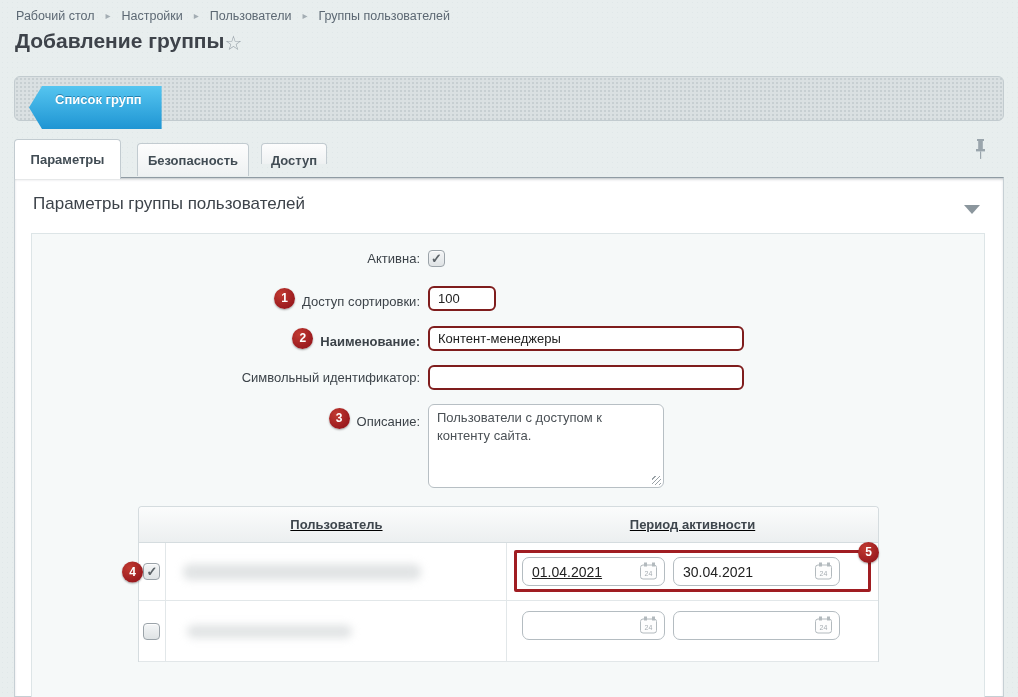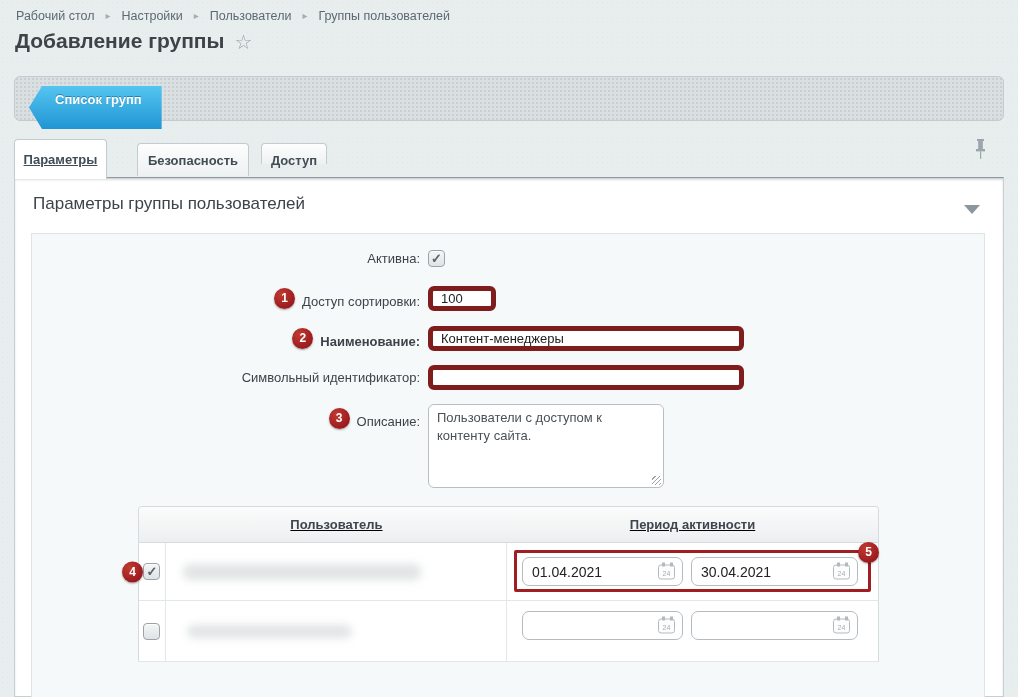--- a/index.html
+++ b/index.html
@@ -9,40 +9,40 @@
     background-color:#e8eeee;
     background-image:radial-gradient(#e0e8e9 22%, transparent 24%);
     background-size:5px 5px;
   }
   
   .breadcrumb{position:absolute;left:16px;top:9px;display:flex;align-items:center;gap:11px;
     font-size:12.5px;color:#5c6873;}
   .crumb{cursor:pointer;}
   .crumb-sep{color:#a3adb3;font-size:10px;line-height:1;}
   
-  .page-title-row{position:absolute;left:15px;top:29px;display:flex;align-items:center;gap:10px;}
+  .page-title-row{position:absolute;left:15px;top:29px;display:flex;align-items:flex-end;gap:0;}
   .page-title{font-size:21px;font-weight:bold;color:#3e434a;}
   .star{font-size:20px;color:#9aa4ab;line-height:1;margin-top:2px;}
   
   .toolbar{position:absolute;left:14px;top:76px;width:990px;height:45px;box-sizing:border-box;
     border-radius:6px;border:1px solid #c2cbcf;
     background-color:#dae0e2;
     background-image:radial-gradient(#c7cfd2 26%, transparent 28%);
     background-size:4px 4px;}
   .back-btn{position:absolute;left:14px;top:9px;height:27px;line-height:27px;
     padding:0 20px 16px 26px;color:#fff;font-size:13px;font-weight:bold;
     text-shadow:0 -1px 0 rgba(0,60,100,.45);cursor:pointer;
     background:linear-gradient(#55c5f0,#1f95d3);
     clip-path:polygon(13px 0, 100% 0, 100% 100%, 13px 100%, 0 50%);}
   
   .tab{position:absolute;box-sizing:border-box;border:1px solid #c2cbd0;border-bottom:none;
     border-radius:4px 4px 0 0;background:linear-gradient(#fdfdfd,#eef1f2);
     font-size:13px;font-weight:bold;color:#414c54;text-align:center;cursor:pointer;}
-  .tab1{left:14px;top:139px;width:93px;height:40px;line-height:40px;
-    background:#fff;z-index:5;text-decoration:underline;}
+  .tab1{left:14px;top:139px;width:107px;height:40px;line-height:40px;
+    background:#fff;z-index:5;}
   .tab2{left:137px;top:143px;width:112px;height:33px;line-height:33px;}
   .tab3{left:261px;top:143px;width:66px;height:21px;line-height:33px;}
   
   .pin{position:absolute;left:974px;top:139px;cursor:pointer;}
   
   .panel{position:absolute;left:14px;top:177px;width:990px;height:520px;box-sizing:border-box;
     background:#fff;border:1px solid #c6cfd4;border-top:1px solid #8f9ba3;
     box-shadow:inset 0 2px 3px -1px rgba(95,106,115,.45);}
   .section-head{position:absolute;left:18px;top:16px;font-size:17px;color:#3d434a;}
   .chevron{position:absolute;left:949px;top:27px;width:0;height:0;cursor:pointer;
@@ -55,21 +55,21 @@
   .frow.top{align-items:flex-start;}
   .lbl-cell{width:388px;display:flex;justify-content:flex-end;align-items:flex-end;gap:7px;
     font-size:13px;color:#3c4349;flex:none;}
   .frow.top .lbl-cell{padding-top:4px;}
   .ctl-cell{margin-left:8px;display:flex;align-items:center;}
   .lbl-bold{font-weight:bold;}
   .badge{width:21px;height:21px;border-radius:50%;flex:none;color:#fff;font-size:12px;
     font-weight:bold;text-align:center;line-height:21px;
     background:radial-gradient(circle at 35% 30%, #c13a31, #9b1b1f 70%);
     box-shadow:0 1px 2px rgba(0,0,0,.35);}
-  .txt-input{box-sizing:border-box;height:25px;border:5px solid #7f1d1d;border-radius:6px;
+  .txt-input{box-sizing:border-box;height:25px;border:2px solid #7f1d1d;border-radius:6px;
     padding:0 8px;font-size:13px;color:#222;font-family:"Liberation Sans",sans-serif;
     background:#fff;outline:none;}
   .txt-area{box-sizing:border-box;width:236px;height:84px;border:1px solid #b7bfc4;border-radius:6px;
     padding:4px 8px;font-size:13px;color:#4a5055;font-family:"Liberation Sans",sans-serif;
     background:#fff;outline:none;resize:none;line-height:1.35;}
   .resize-corner{position:relative;}
   .resize-corner::after{content:"";position:absolute;right:3px;bottom:3px;width:9px;height:9px;
     background:repeating-linear-gradient(135deg, transparent 0 2px, #9aa2a7 2px 3px);}
   .checkbox{box-sizing:border-box;width:17px;height:17px;border:1px solid #9ba3a9;border-radius:4px;
     background:linear-gradient(#f4f6f7,#dfe3e5);box-shadow:inset 0 1px 1px rgba(255,255,255,.8);
@@ -95,21 +95,21 @@
   .c-user{width:342px;border-right:1px solid #e2e7e9;display:flex;align-items:center;}
   .c-period{width:372px;position:relative;display:flex;align-items:center;padding-left:15px;gap:8px;}
   .row-badge{position:absolute;left:-17px;top:50%;transform:translateY(-50%);z-index:3;}
   .blur-bar{border-radius:7px;background:#c3c8ca;filter:blur(4px);opacity:.5;}
   .blur1{width:238px;height:16px;margin-left:17px;}
   .blur2{width:165px;height:13px;margin-left:21px;}
   .date-wrap{position:relative;}
   .date-input{box-sizing:border-box;height:29px;border:1px solid #b4bcc1;border-radius:7px;
     padding:0 30px 0 9px;font-size:14px;color:#222;background:#fff;outline:none;
     font-family:"Liberation Sans",sans-serif;}
-  .d1{width:161px;}
+  .d1{width:143px;text-decoration:underline;}
   .d2{width:167px;}
   .cal{position:absolute;right:8px;top:50%;transform:translateY(-50%);width:17px;height:15px;
     box-sizing:border-box;border:1px solid #b3babe;border-radius:3px;background:#fdfdfd;cursor:pointer;}
   .cal::before{content:"";position:absolute;left:3px;top:-3px;width:3px;height:4px;background:#b3babe;
     box-shadow:8px 0 0 #b3babe;}
   .cal-num{display:block;margin-top:4px;font-size:7px;line-height:7px;text-align:center;color:#a6adb2;}
   .red-box{position:absolute;left:7px;top:7px;width:357px;height:42px;box-sizing:border-box;
     border:3px solid #a01d22;border-radius:2px;z-index:2;pointer-events:none;}
   .red-box .badge{position:absolute;right:-11px;top:-11px;}
 </style>

